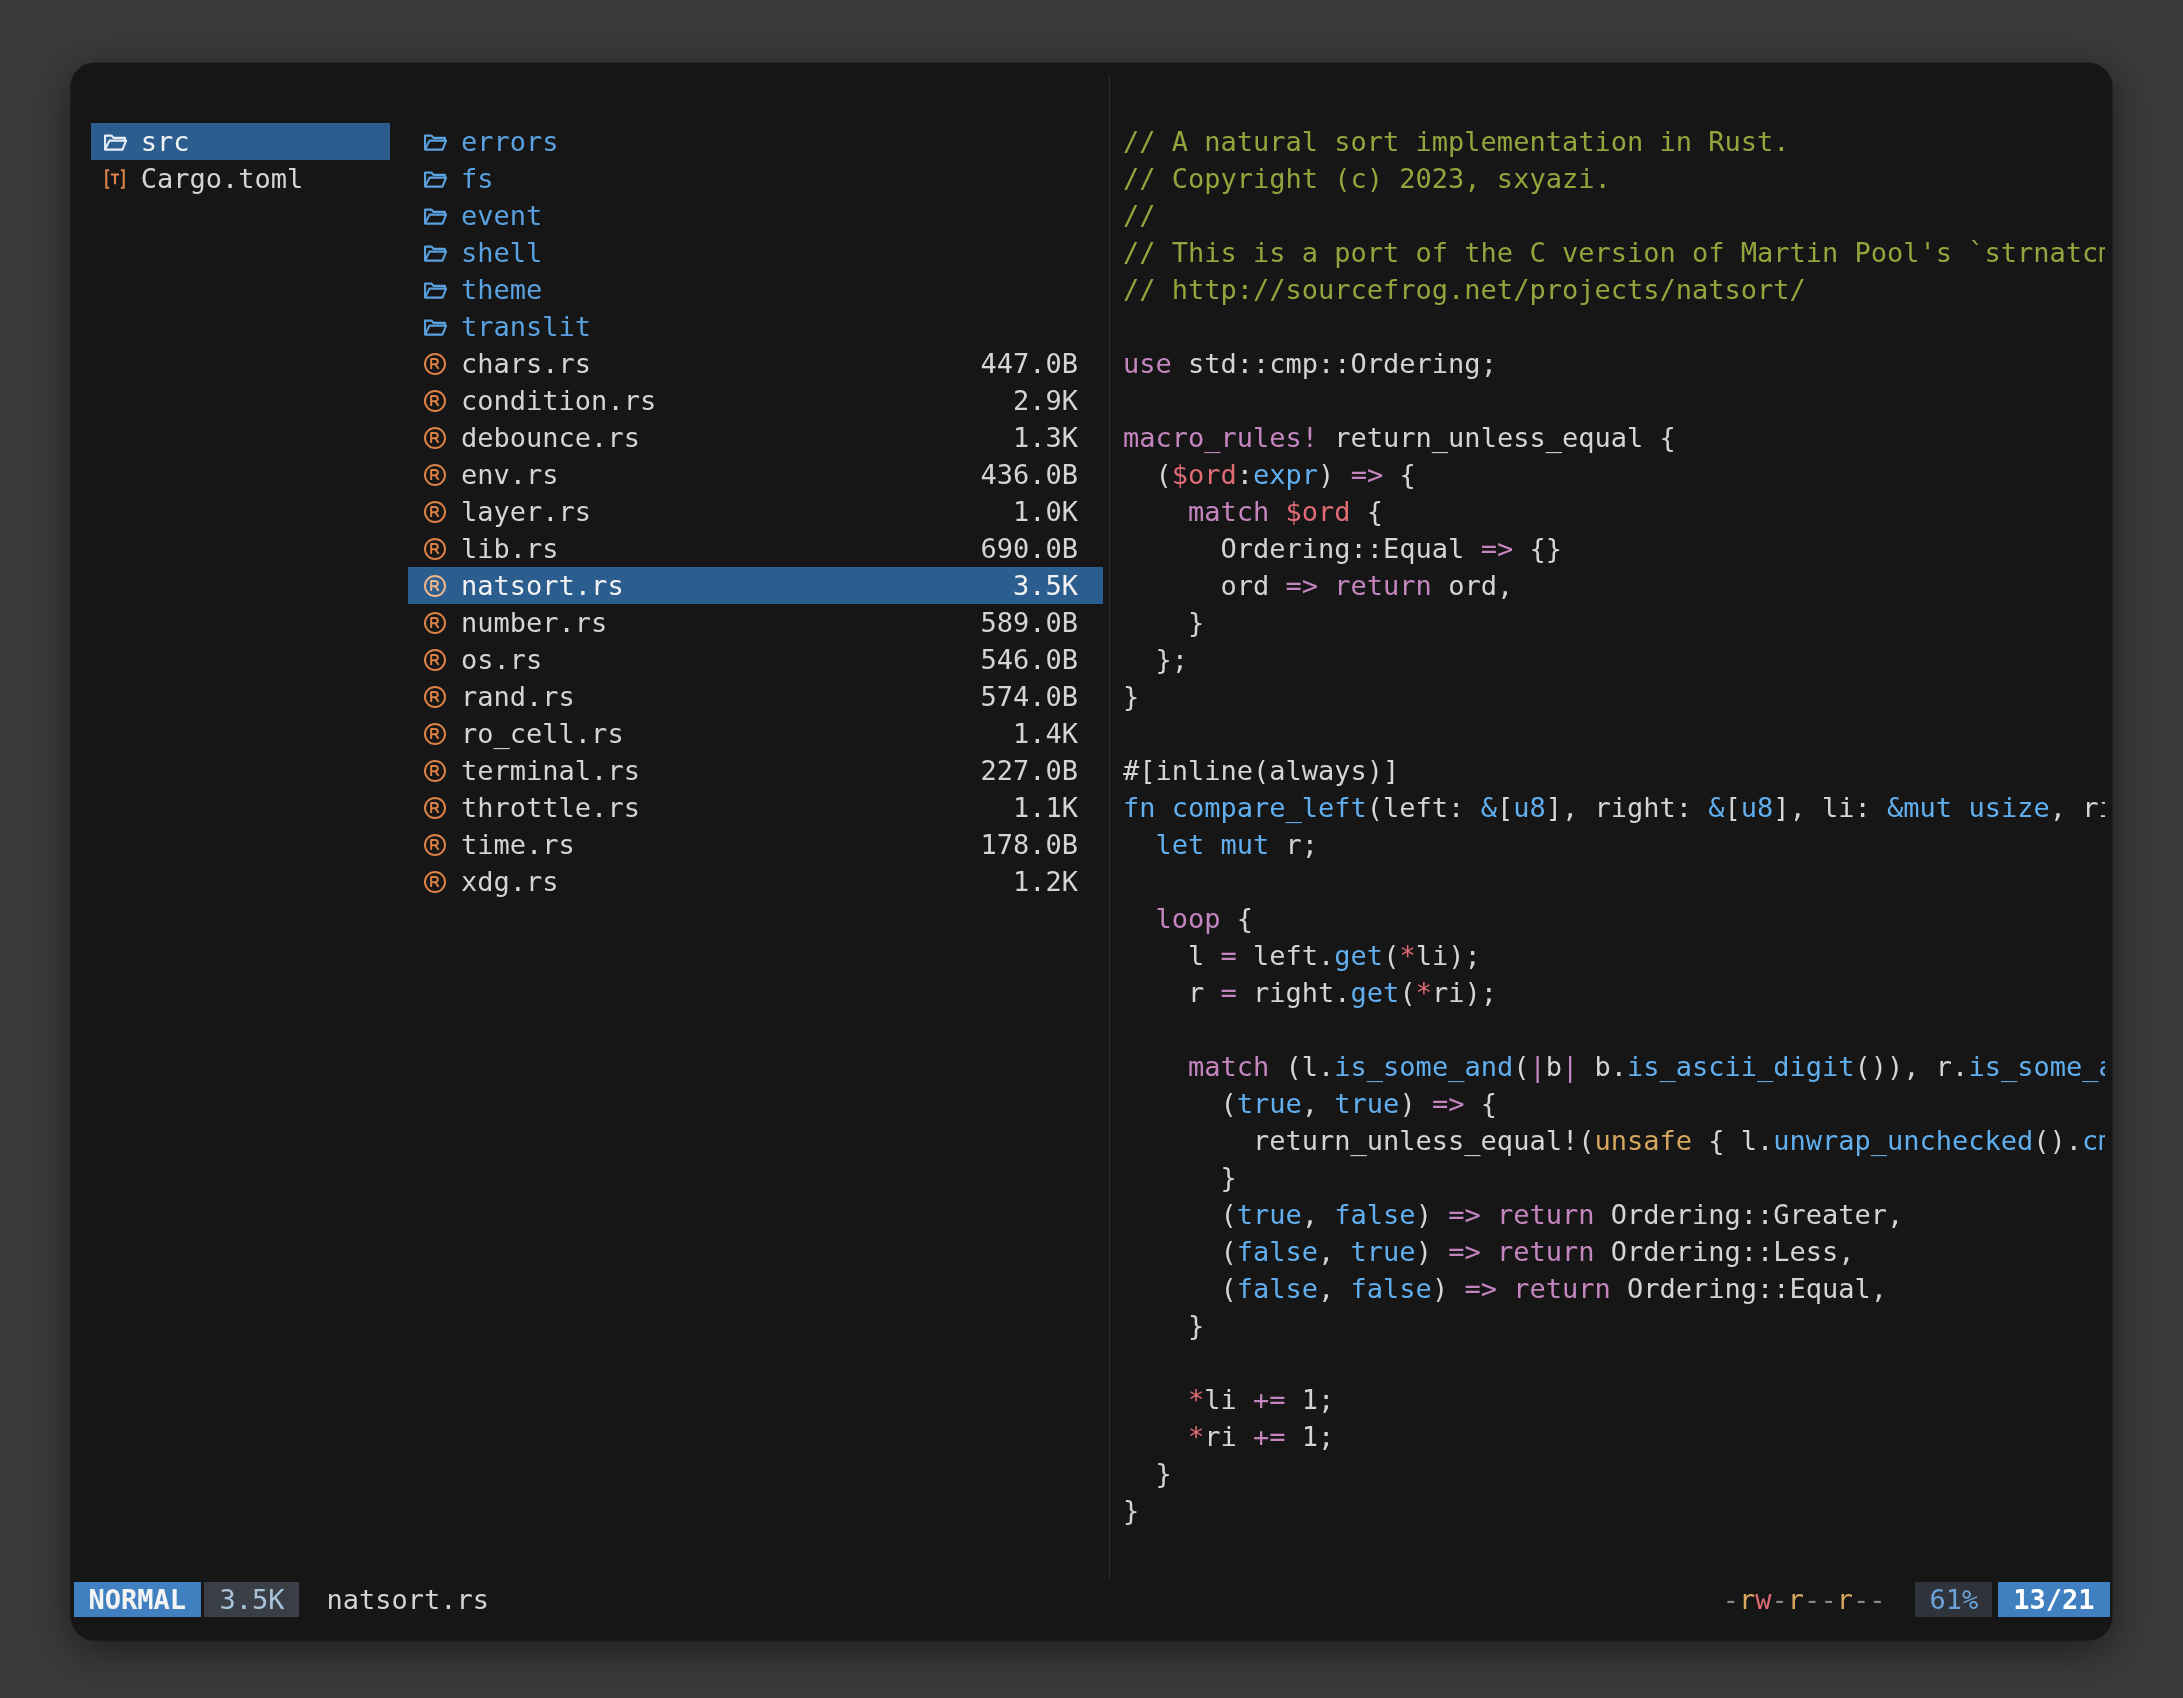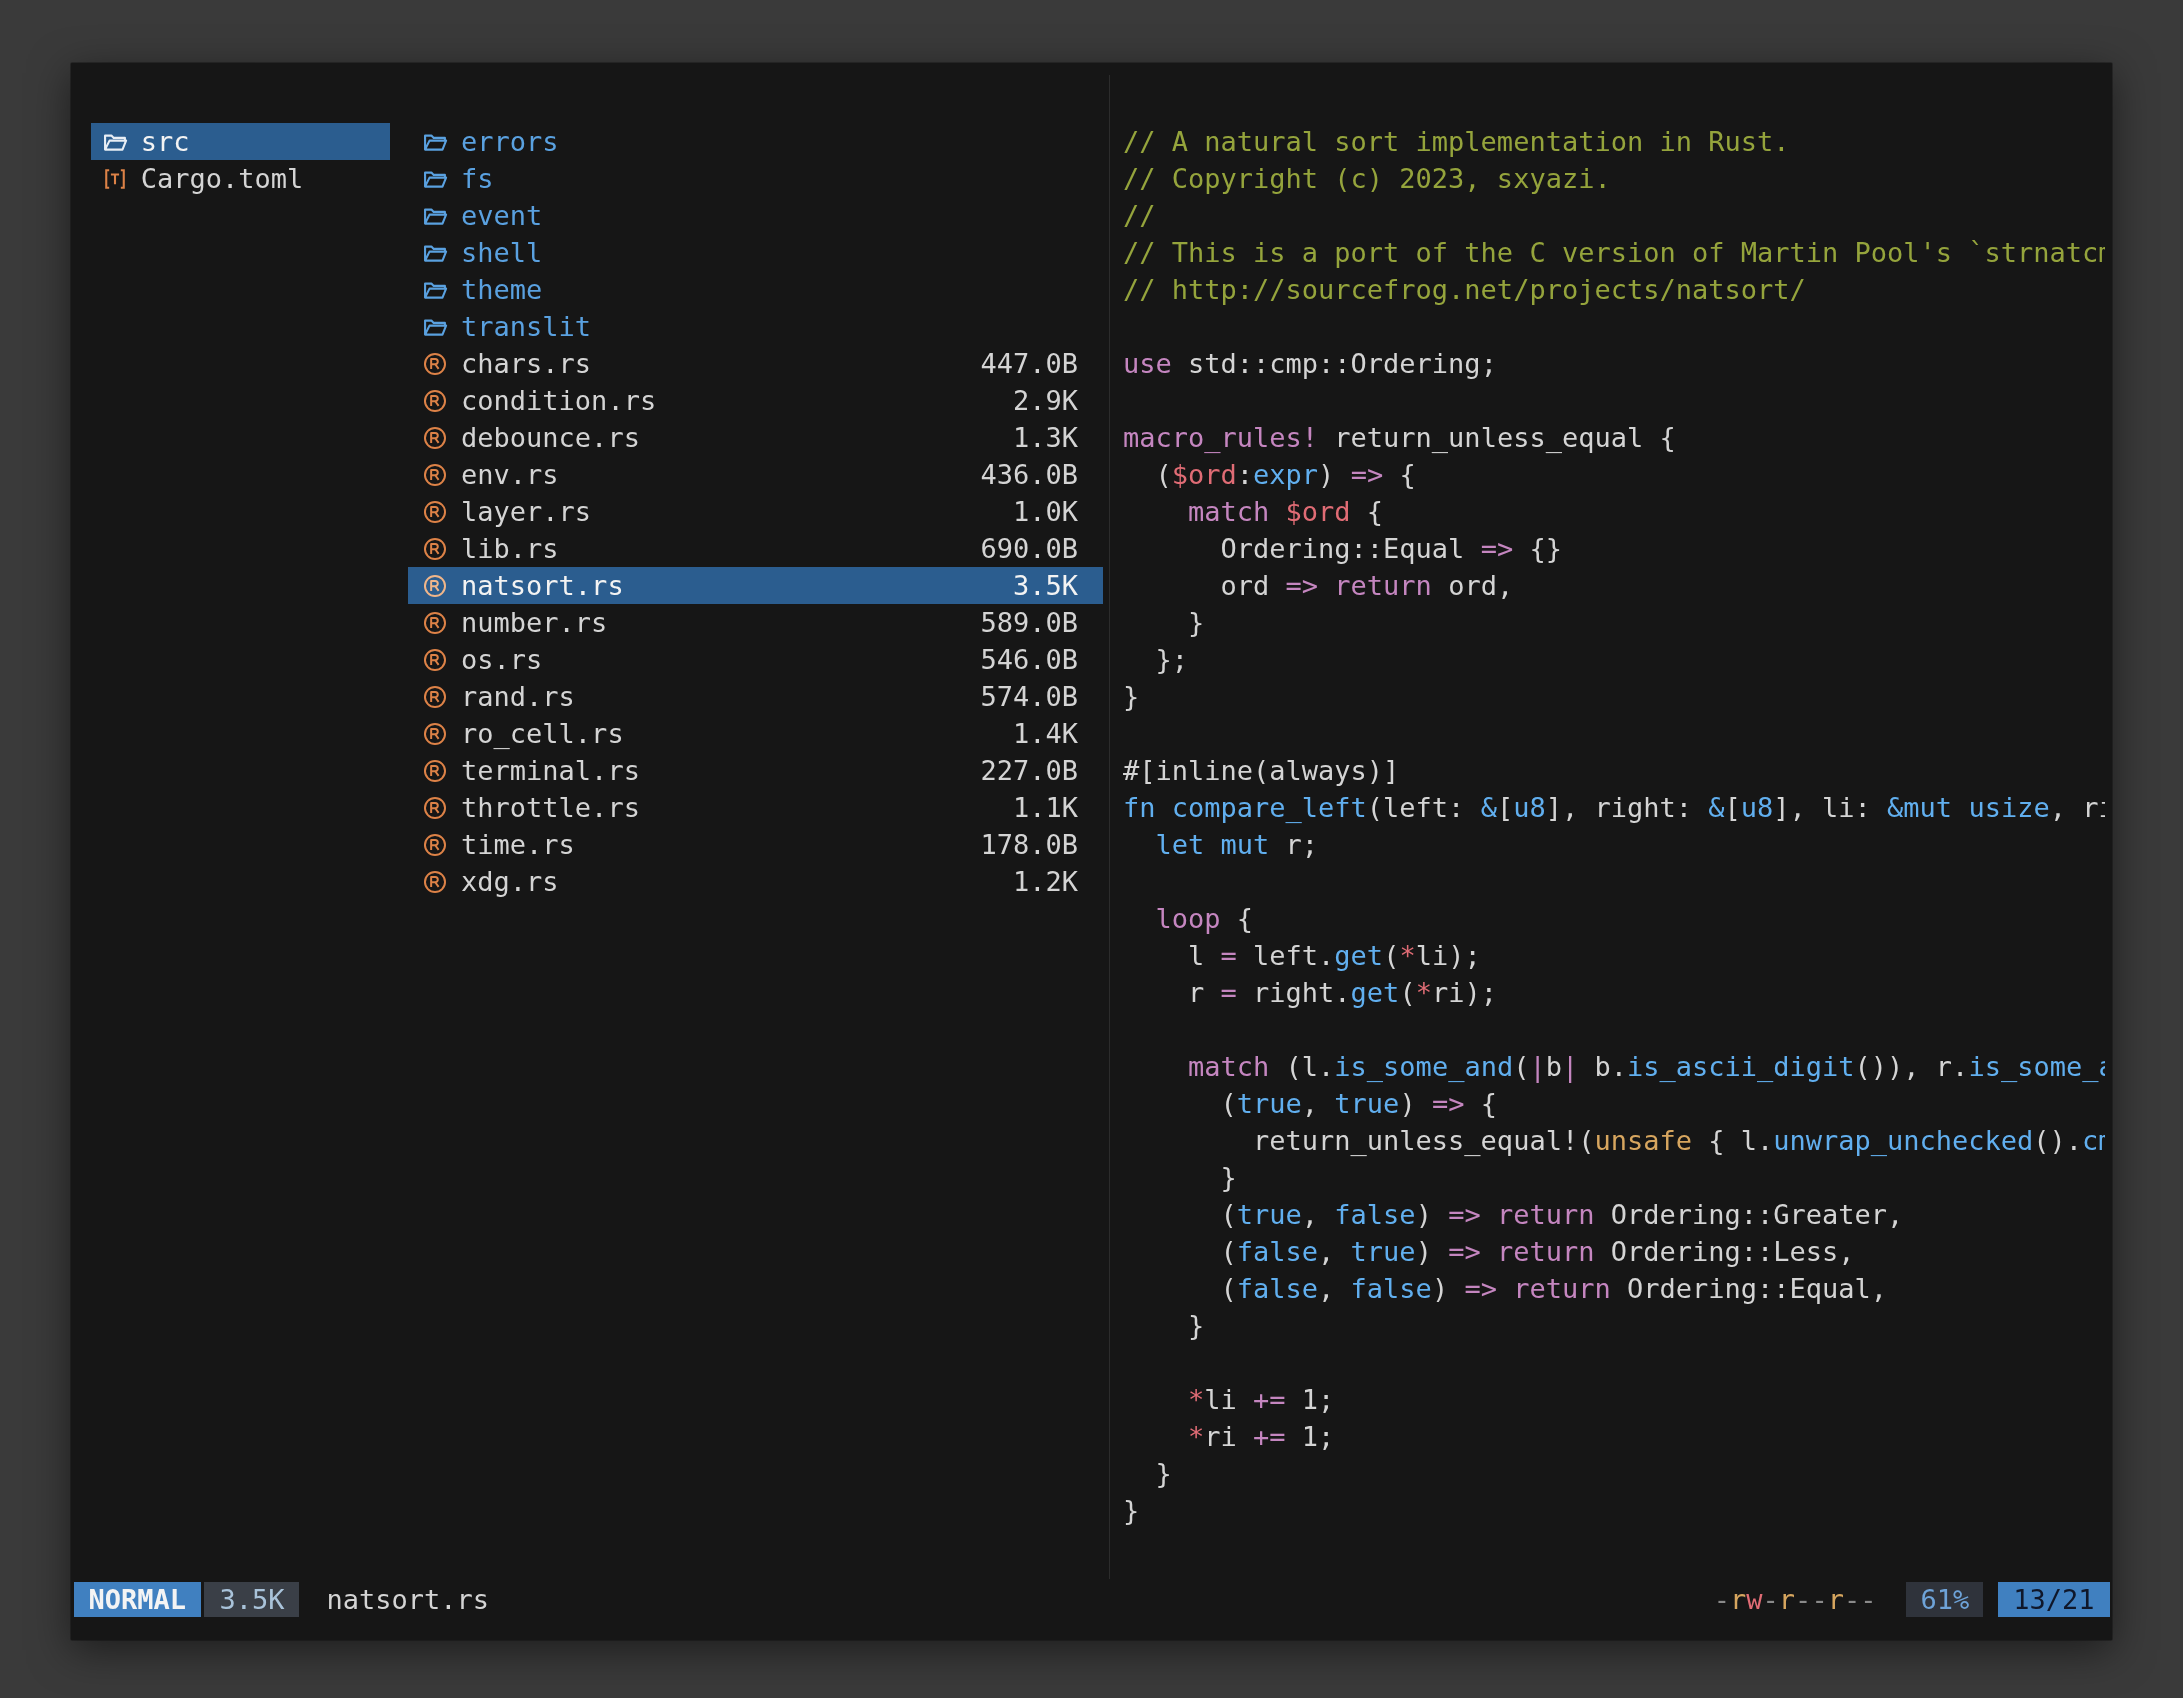--- a/index.html
+++ b/index.html
@@ -13,21 +13,21 @@
   *{box-sizing:border-box}
   html,body{margin:0;padding:0}
   body{
     width:2183px;height:1698px;position:relative;overflow:hidden;
     background:var(--desktop-bg);
     font-family:"DejaVu Sans Mono", monospace;
     font-size:27px;color:var(--fg);
   }
   .window{
     position:absolute;left:71px;top:63px;width:2041px;height:1577px;
-    background:var(--window-bg);border-radius:1px;
+    background:var(--window-bg);border-radius:24px;
     box-shadow:0 10px 40px rgba(0,0,0,.5), 0 0 0 0.8px rgba(0,0,0,.35);
     overflow:hidden;
   }
   .pane{position:absolute;top:60px}
   .pane-left{left:20px;width:299px}
   .pane-middle{left:337px;width:695px}
   .pane-right{left:1052px;width:982px;overflow:hidden}
   .v-divider{position:absolute;left:1038px;top:11.7px;width:0.8px;height:1504px;background:var(--divider)}
 
   .row{
@@ -57,21 +57,21 @@
   .chip{display:inline-flex;align-items:center;padding:16px 15px;white-space:pre}
   .chip.mode{background:var(--chip-blue);color:#f4f4f4;font-weight:bold}
   .chip.fsize{background:var(--chip-gray);color:var(--size-text);margin-left:3.4px}
   .fname{display:inline-flex;align-items:center;margin-left:27px;color:var(--fg)}
   .spacer{flex:1}
   .perms{display:inline-flex;align-items:center;margin-right:30px;white-space:pre}
   .perms .pc-dash{color:var(--perm-dash)}
   .perms .pc-r{color:var(--perm-r)}
   .perms .pc-w{color:var(--perm-w)}
   .chip.percent{background:var(--pct-bg);color:var(--pct-fg);padding:0 14px}
-  .chip.position{background:var(--chip-blue);color:#0f172a;margin-left:15px;font-weight:normal}
+  .chip.position{background:var(--chip-blue);color:#ffffff;margin-left:6px;font-weight:bold}
 </style>
 </head>
 <body>
 
 <div class="window">
   <div class="pane pane-left" id="pane-left">
       <div class="row selected dirrow">
         <span class="icon folder-open">
           <svg viewBox="0 0 24 24">
             <path d="M3.5 18.5v-12h5.4l2 2h9.6v2.3" fill="none" stroke="currentColor" stroke-width="1.8" stroke-linejoin="round"></path>

